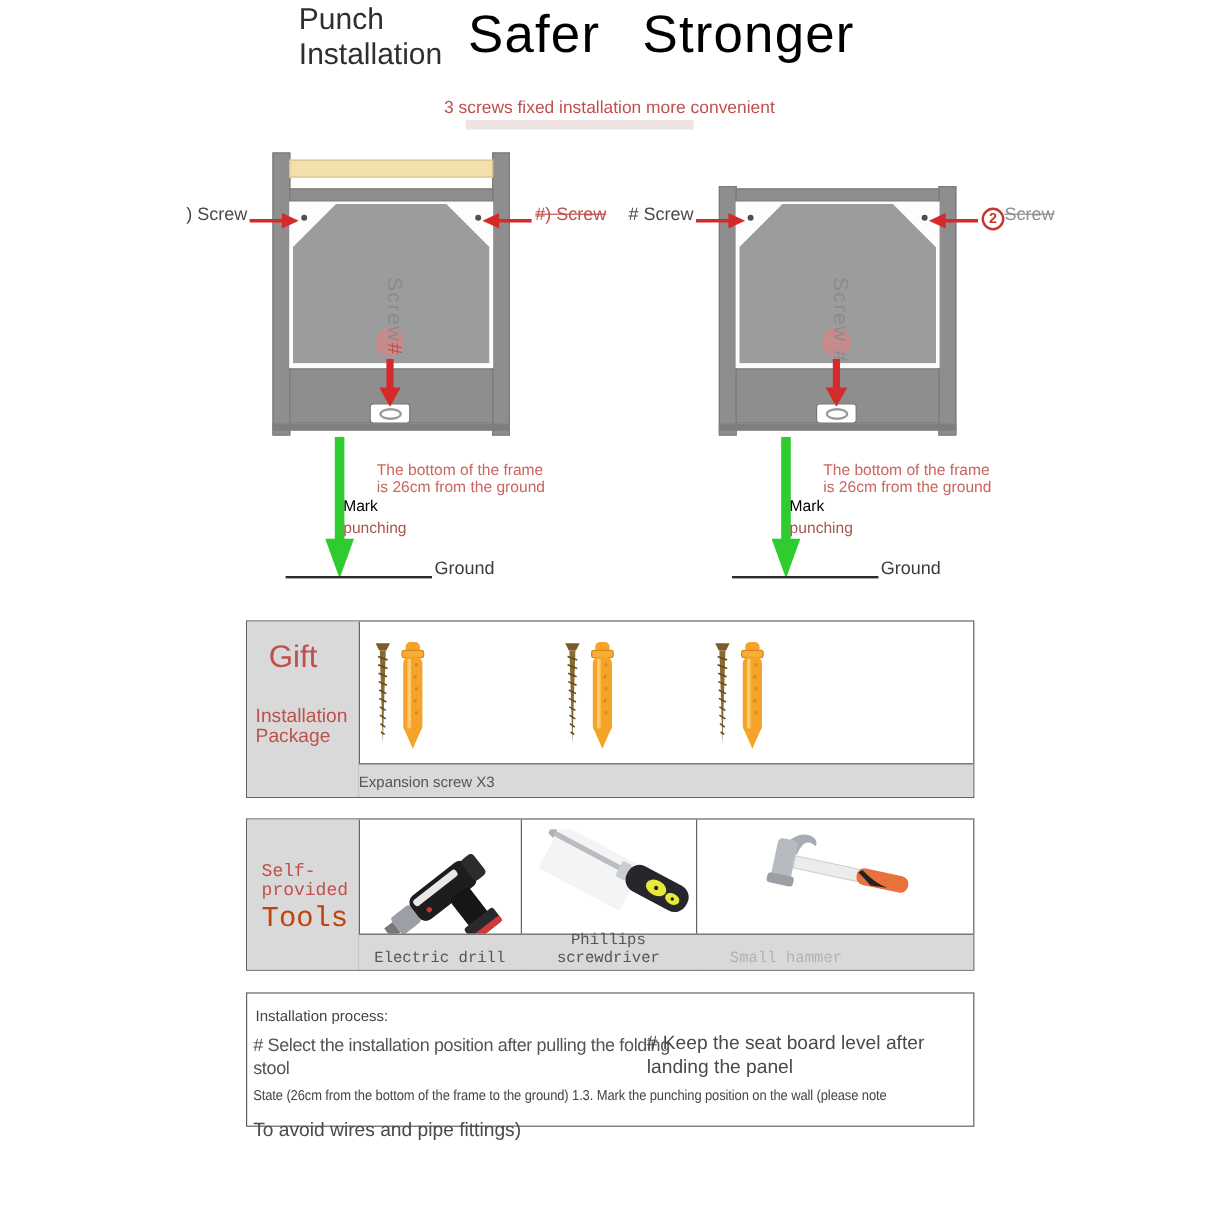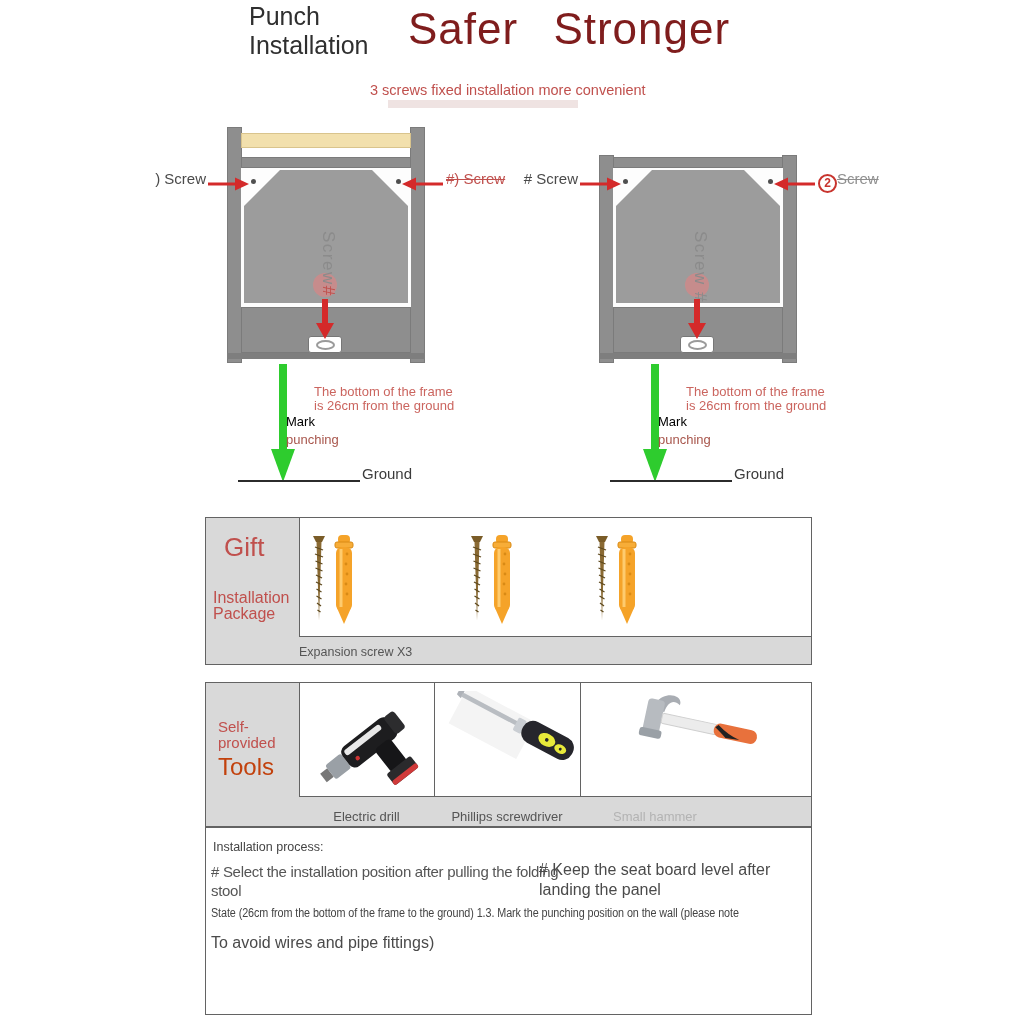--- a/index.html
+++ b/index.html
@@ -4,21 +4,21 @@
 <style>
   html,body { margin:0; padding:0; background:#fff; }
   .canvas {
     position:relative; width:1024px; height:1024px; background:#ffffff;
     font-family:"Liberation Sans","DejaVu Sans",sans-serif; overflow:hidden;
   }
   .abs { position:absolute; }
 
   
   .title-small { left:249px; top:2px; font-size:25px; line-height:29px; color:#2f2f2f; }
-  .title-main  { left:408px; top:4px; font-size:44px; color:#7f1d1d; word-spacing:22px; letter-spacing:1px; }
+  .title-main  { left:390px; top:4px; font-size:44px; color:#000000; word-spacing:22px; letter-spacing:1px; }
   .subtitle    { left:370px; top:82px; font-size:14.5px; color:#c0504d; }
   .subtitle-smudge { left:388px; top:100px; width:190px; height:8px; background:#efe3e2; }
 
   
   .diagram { position:absolute; top:115px; width:330px; height:380px; }
   .diag-left  { left:150px; }
   .diag-right { left:522px; }
 
   .post { position:absolute; width:15px; background:#8e8e8e; border:1px solid #7b7b7b; box-sizing:border-box; }
   .diag-left  .post { top:12px; height:236px; }
@@ -58,21 +58,21 @@
   .green-arrow { position:absolute; left:121px; top:249px; }
   .ground-line  { position:absolute; left:88px; top:365px; width:122px; height:2px; background:#2b2b2b; }
   .ground-label { position:absolute; left:212px; top:350px; font-size:15px; color:#3c3c3c; }
   .note  { position:absolute; left:138px; top:270px; font-size:13px; line-height:14px; color:#cb655f;margin-left:26px; }
   .mark-label  { position:absolute; left:136px; top:299px; font-size:13px; color:#000000; }
   .punch-label { position:absolute; left:136px; top:317px; font-size:13px; color:#a8564c; }
 
   
   .box { position:absolute; left:205px; width:607px; border:1px solid #636363; background:#fff; box-sizing:border-box; }
   .box-gift  { top:517px; height:148px; }
-  .box-tools { top:682px; height:145px; }
+  .box-tools { top:682px; height:127px;font-family:Liberation Mono, monospace; }
   .side-col { position:absolute; left:0; top:0; bottom:0; width:93px; background:#d9d9d9; border-right:1px solid #636363; }
   .gift-word { position:absolute; left:18px; top:14px; font-size:26px; color:#c0504d; }
   .gift-sub  { position:absolute; left:7px; top:72px; font-size:16px; line-height:16px; color:#c0504d; }
   .tools-sub { position:absolute; left:12px; top:36px; font-size:15px; line-height:16px; color:#c0504d; }
   .tools-word{ position:absolute; left:12px; top:70px; font-size:24px; color:#c2410c; }
 
   .gift-caption-bar { position:absolute; left:93px; right:0; bottom:0; height:27px; background:#d9d9d9; border-top:1px solid #636363; }
   .gift-caption-text { position:absolute; left:93px; bottom:5px; width:372px; text-align:left; font-size:12.5px; color:#555; }
   .screw-pair { position:absolute; top:16px; }
   .sp1 { left:102px; } .sp2 { left:260px; } .sp3 { left:385px; }
@@ -81,21 +81,21 @@
   .v1 { left:228px; } .v2 { left:374px; }
   .tool-caption-bar { position:absolute; left:93px; right:0; bottom:0; height:29px; background:#d9d9d9; border-top:1px solid #636363; }
   .tool-caption { position:absolute; bottom:2px; text-align:center; font-size:13px; color:#555; }
   .tc1 { left:93px;  width:135px; }
   .tc2 { left:228px; width:146px; }
   .tc3 { left:374px; width:150px; color:#b3b3b3; }
   .tool-img { position:absolute; top:8px; }
   .ti1 { left:105px; } .ti2 { left:235px; } .ti3 { left:415px; }
 
   
-  .box-process { top:827px; height:188px; }
+  .box-process { top:827px; height:112px; }
   .proc-heading { position:absolute; left:7px; top:12px; font-size:12.5px; color:#444; }
   .proc-left  { position:absolute; left:5px; top:34px; width:350px; font-size:15px; line-height:19px; letter-spacing:-0.3px; color:#555; }
   .proc-right { position:absolute; left:333px; top:32px; width:255px; font-size:16px; line-height:20px; color:#4a4a4a; }
   .proc-note  { position:absolute; left:5px; top:78px; font-size:12px; letter-spacing:-0.1px; color:#444; white-space:nowrap; transform:scaleX(.9); transform-origin:left center; }
   .proc-note2 { position:absolute; left:5px; top:106px; font-size:16px; color:#4a4a4a; }
 </style>
 </head>
 <body>
 
 <div class="canvas">

